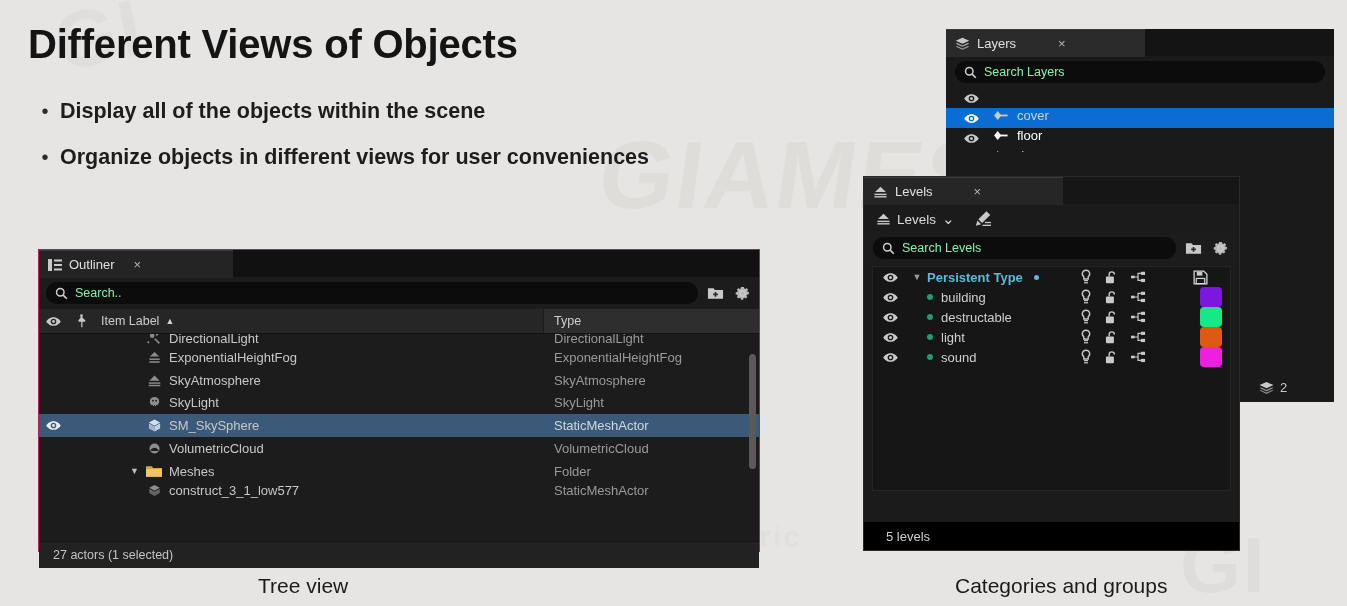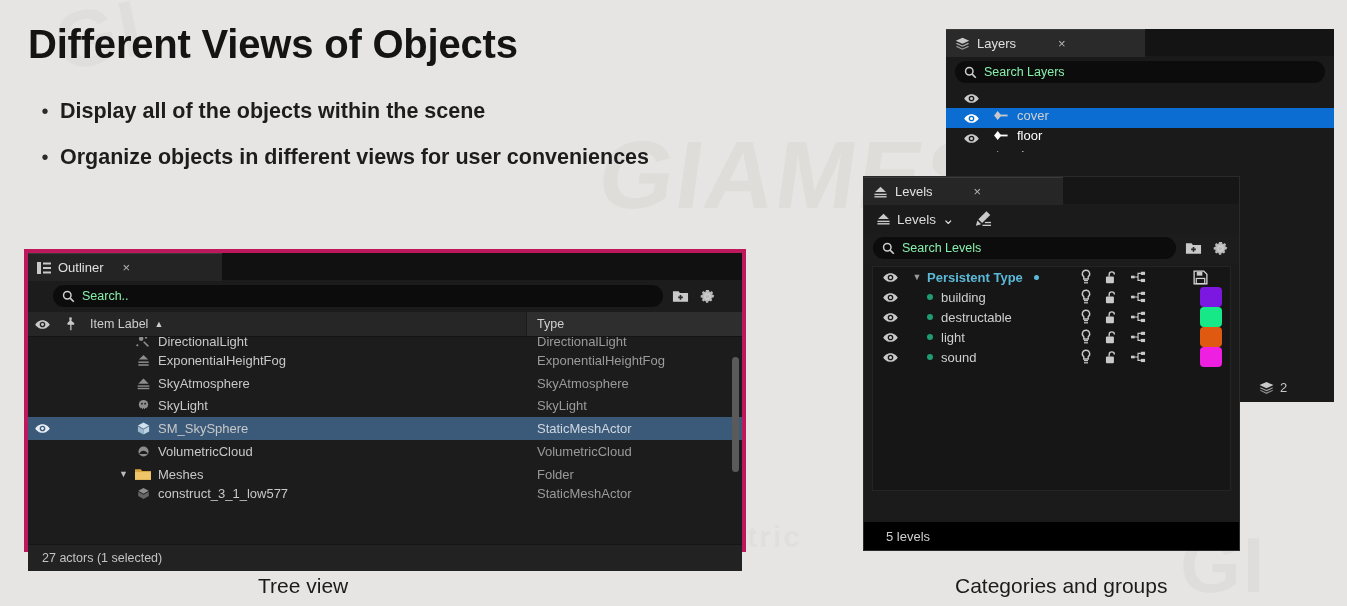--- a/index.html
+++ b/index.html
@@ -36,34 +36,34 @@
   
   .ue{position:absolute;background:#1c1c1c;color:#d2d2d2;
       font-size:12.5px;box-sizing:border-box;}
   .tabbar{height:27px;background:#111111;position:relative;}
   .tab{position:absolute;left:0;top:0;height:27px;background:#242424;
        display:flex;align-items:center;padding:0 10px 0 9px;gap:7px;
        border-top:1px solid #3a3a3a;}
   .tab .tlabel{font-size:13px;color:#e0e0e0;}
   .tab .xbtn{color:#b5b5b5;font-size:13px;margin-left:12px;cursor:pointer;}
 
-  .searchrow{display:flex;align-items:center;gap:7px;padding:5px 25px;background:#1c1c1c;}
+  .searchrow{display:flex;align-items:center;gap:7px;padding:5px 7px;background:#1c1c1c;}
   .searchbox{flex:1;height:22px;background:#0c0c0c;border-radius:11px;
              display:flex;align-items:center;gap:7px;padding:0 9px;}
   .searchbox .ph{color:#86efac;font-size:12.5px;}
   .icobtn{width:20px;height:20px;display:flex;align-items:center;justify-content:center;cursor:pointer;}
 
   
   svg{display:block;}
   .ic{fill:#c9c9c9;}
   .ic-dim{fill:#8d8d8d;}
 
   
-  #outliner{left:24px;top:249px;width:722px;height:303px;
-            background:#1c1c1c;border:4px solid #be185d;}
+  #outliner{left:38px;top:249px;width:722px;height:303px;
+            background:#1c1c1c;border:1px solid #be185d;}
   .ol-head{display:flex;align-items:center;height:24px;background:#262626;
            border-bottom:1px solid #141414;font-size:12.5px;color:#cfcfcf;}
   .ol-head .c-eye{width:28px;display:flex;justify-content:center;}
   .ol-head .c-pin{width:28px;display:flex;justify-content:center;}
   .ol-head .c-label{flex:1;display:flex;align-items:center;gap:6px;padding-left:6px;}
   .ol-head .c-type{width:205px;padding-left:10px;border-left:1px solid #1b1b1b;
                    background:#2e2e2e;height:24px;line-height:24px;}
   .ol-body{position:relative;height:207px;overflow:hidden;background:#1c1c1c;}
   .ol-row{display:flex;align-items:center;height:22.8px;font-size:13px;color:#c8c8c8;}
   .ol-row.sel{background:#3b5a79;}

